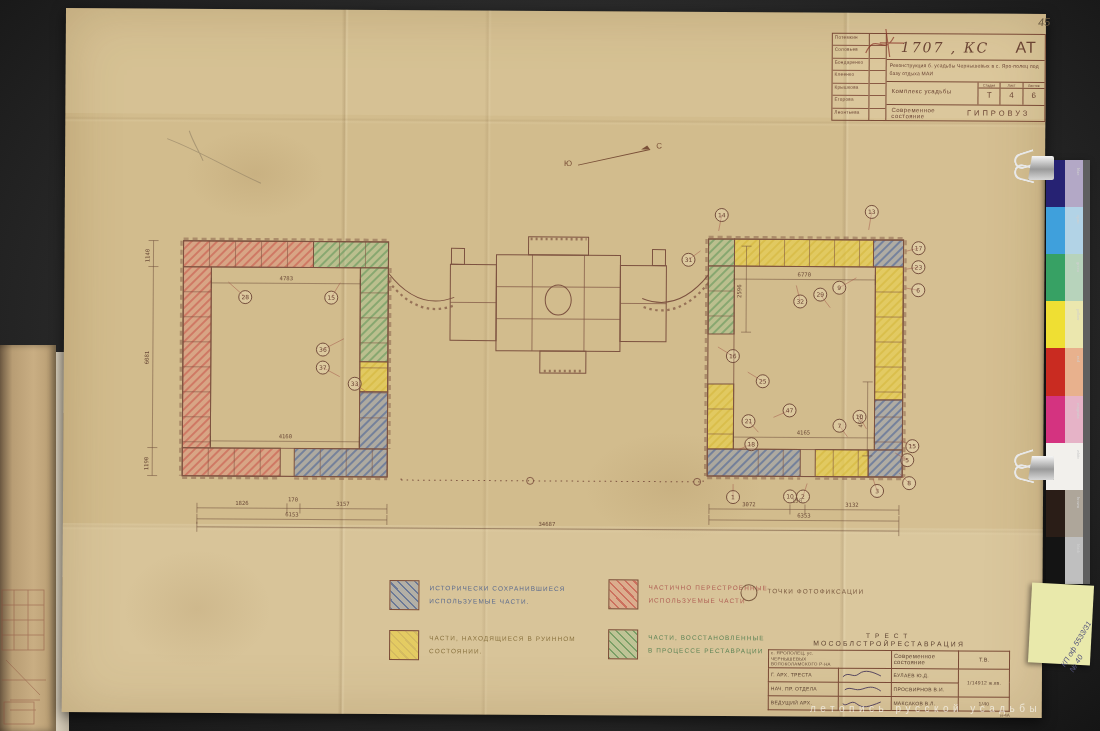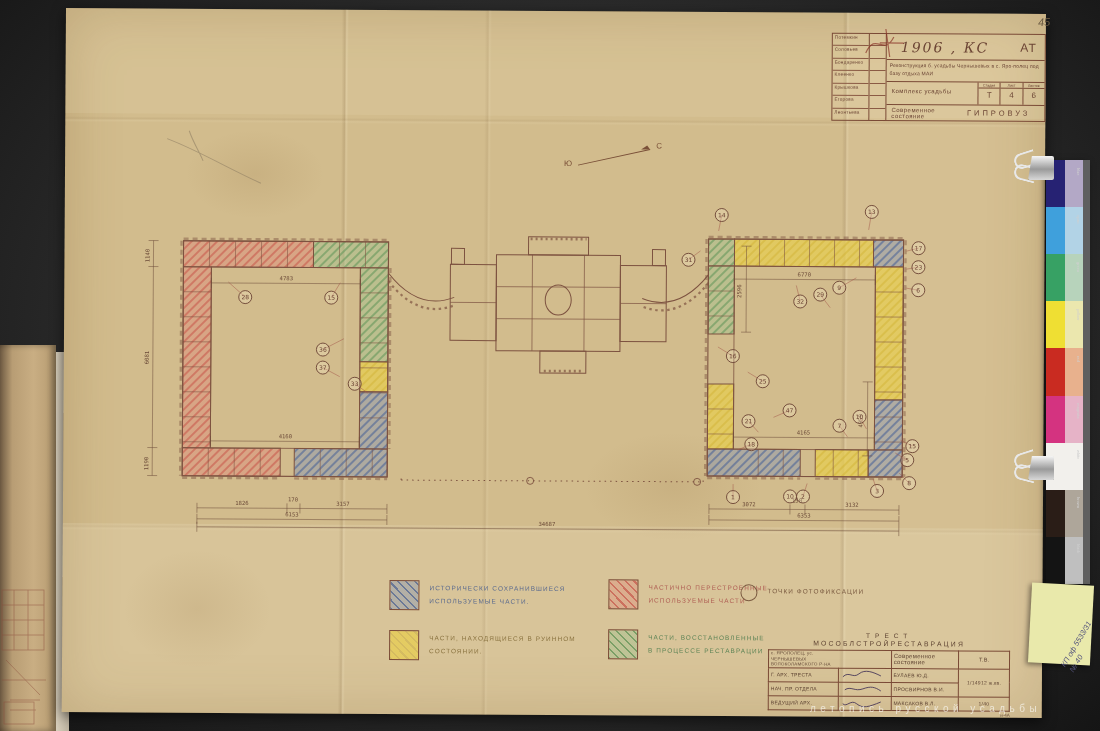--- a/index.html
+++ b/index.html
@@ -22,21 +22,21 @@
             border:1.2px solid #7a4a36;color:#6b4434;display:flex;background:rgba(250,240,210,.08);}
   #stampTop .namescol{width:36px;border-right:1px solid #7a4a36;display:flex;flex-direction:column;}
   #stampTop .namescol .nrow{flex:1;border-bottom:.6px solid #8a5a44;font-size:4.6px;line-height:1.1;
             padding:1px 1px 0 2px;overflow:hidden;letter-spacing:.3px;}
   #stampTop .sigcol{width:16px;border-right:1px solid #7a4a36;display:flex;flex-direction:column;}
   #stampTop .sigcol .nrow{flex:1;border-bottom:.6px solid #8a5a44;}
   #stampTop .main{flex:1;display:flex;flex-direction:column;}
   .st-row1{height:25px;border-bottom:1px solid #7a4a36;display:flex;align-items:center;}
   .st-num{font-size:14px;font-style:italic;letter-spacing:2px;padding-left:14px;flex:1;
           font-family:"DejaVu Serif",serif;}
-  .st-at{font-size:12px;padding-right:8px;letter-spacing:1px;}
+  .st-at{font-size:16px;padding-right:8px;letter-spacing:1px;}
   .st-row2{height:19px;border-bottom:1px solid #7a4a36;font-size:5px;line-height:1.6;padding:1px 3px;letter-spacing:.2px;}
   .st-row3{height:22px;border-bottom:1px solid #7a4a36;display:flex;}
   .st-obj{flex:1;font-size:6px;padding:6px 0 0 5px;letter-spacing:.5px;}
   .st-mini{width:66px;border-left:1px solid #7a4a36;display:flex;flex-direction:column;}
   .st-mini .hd{display:flex;border-bottom:.6px solid #7a4a36;font-size:3.6px;text-align:center;}
   .st-mini .hd div{flex:1;border-right:.6px solid #7a4a36;padding-top:1px;}
   .st-mini .vl{display:flex;flex:1;font-size:8px;text-align:center;}
   .st-mini .vl div{flex:1;border-right:.6px solid #7a4a36;padding-top:2px;}
   .st-row4{flex:1;display:flex;align-items:center;}
   .st-sub{flex:1;font-size:6px;padding-left:5px;letter-spacing:.5px;}
@@ -154,21 +154,21 @@
         <div class="nrow"></div>
           <div class="nrow"></div>
           <div class="nrow"></div>
           <div class="nrow"></div>
         <div class="nrow"></div>
           <div class="nrow"></div>
           <div class="nrow" style="border-bottom:none"></div>
       </div>
       <div class="main">
         <div class="st-row1">
-          <span class="st-num"><span>1906</span> , <span>КС</span></span>
+          <span class="st-num"><span>1707</span> , <span>КС</span></span>
           <span class="st-at">АТ</span>
         </div>
         <div class="st-row2">Реконструкция б. усадьбы Чернышевых в с. Яро-полец под базу отдыха МАИ</div>
         <div class="st-row3">
           <div class="st-obj">Комплекс усадьбы</div>
           <div class="st-mini">
             <div class="hd">
               <div>Стадия</div>
               <div>Лист</div>
               <div style="border-right:none">Листов</div>

